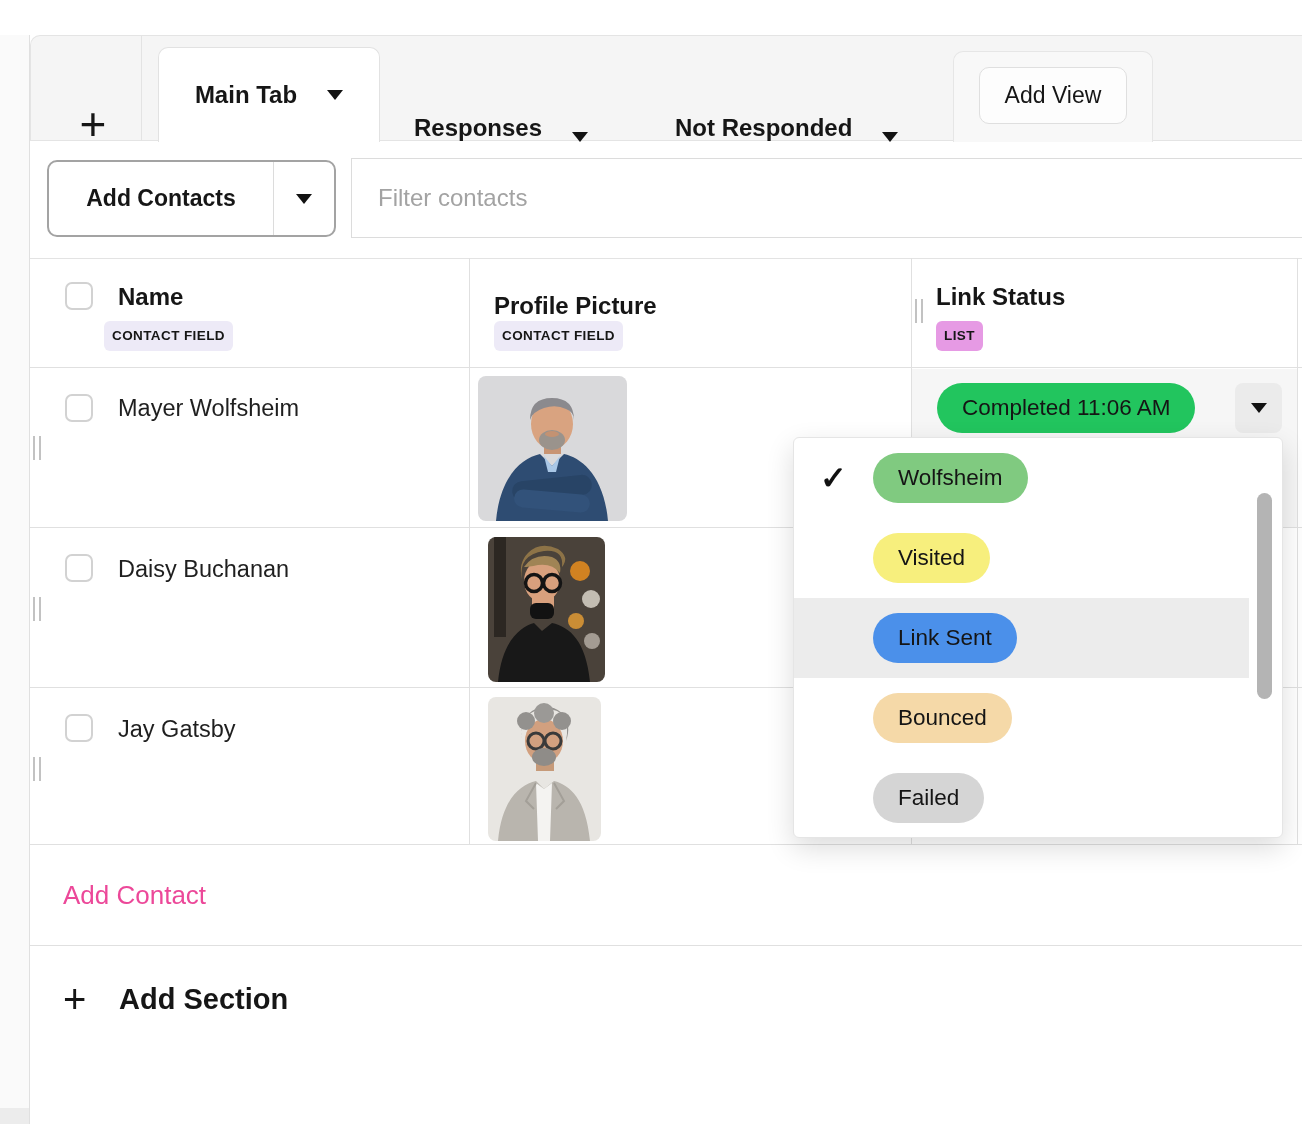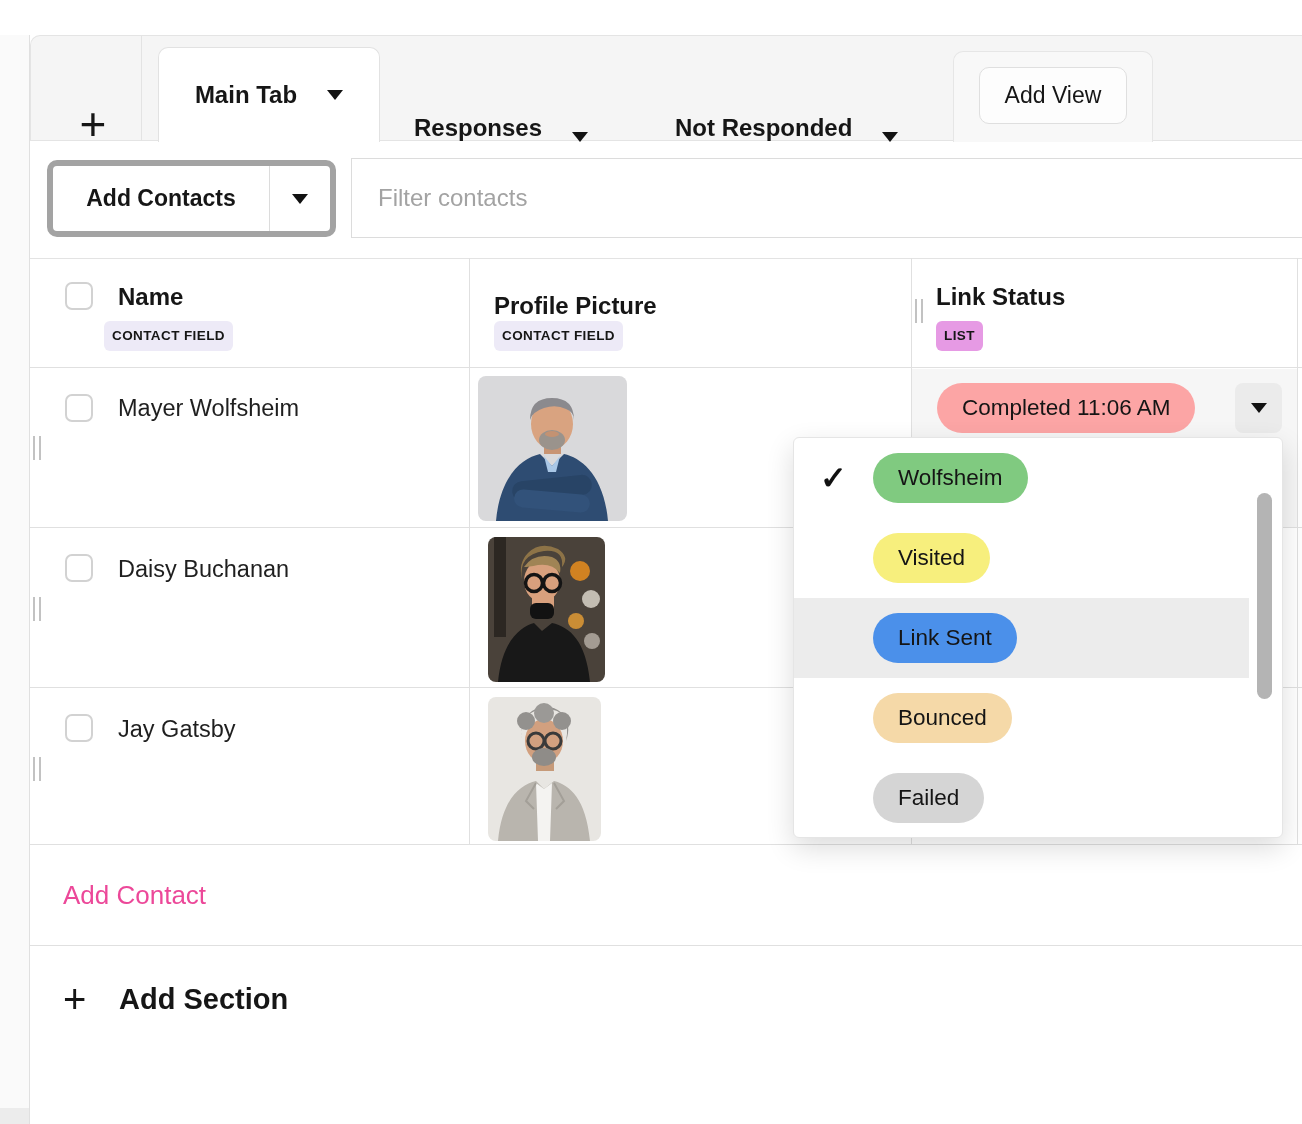--- a/index.html
+++ b/index.html
@@ -14,21 +14,21 @@
   .tabbar{position:absolute;left:30px;top:35px;right:0;height:106px;background:#f5f5f5;border:1px solid #e4e4e4;border-right:none;border-radius:10px 0 0 0;box-sizing:border-box;}
   .plus-btn{position:absolute;left:30px;top:56px;width:64px;height:64px;display:flex;align-items:center;justify-content:center;font-size:46px;font-weight:400;cursor:pointer;}
   .tab-divider{position:absolute;left:110px;top:0;width:1px;height:105px;background:#e3e3e3;}
   .active-tab{position:absolute;left:158px;top:47px;width:222px;height:95px;background:#fff;border:1px solid #e2e2e2;border-bottom:none;border-radius:10px 10px 0 0;box-sizing:border-box;display:flex;align-items:center;justify-content:center;gap:30px;font-size:24px;font-weight:bold;z-index:2;}
   .ghost-tab{position:absolute;top:0;height:106px;display:flex;align-items:flex-end;gap:30px;font-size:24px;font-weight:bold;cursor:pointer;}
   .tri{width:0;height:0;border-left:8px solid transparent;border-right:8px solid transparent;border-top:10px solid #121212;}
   .addview-wrap{position:absolute;left:922px;top:15px;width:200px;height:91px;background:#f8f8f8;border:1px solid #e6e6e6;border-bottom:none;border-radius:10px 10px 0 0;box-sizing:border-box;display:flex;justify-content:center;}
   .addview-btn{margin-top:15px;width:148px;height:57px;background:#fdfdfd;border:1px solid #dfdfdf;border-radius:10px;box-sizing:border-box;display:flex;align-items:center;justify-content:center;font-size:23px;cursor:pointer;}
 
   
-  .addcontacts{position:absolute;left:47px;top:160px;width:289px;height:77px;border:6px solid #a3a3a3;border-radius:10px;box-sizing:border-box;display:flex;background:#fff;cursor:pointer;}
+  .addcontacts{position:absolute;left:47px;top:160px;width:289px;height:77px;border:2px solid #a3a3a3;border-radius:10px;box-sizing:border-box;display:flex;background:#fff;cursor:pointer;}
   .addcontacts .label{flex:1;display:flex;align-items:center;justify-content:center;font-weight:bold;font-size:23px;}
   .addcontacts .caret{width:60px;display:flex;align-items:center;justify-content:center;border-left:1px solid #dcdcdc;}
   .filter-input{position:absolute;left:351px;top:158px;width:960px;height:80px;border:1px solid #dcdcdc;box-sizing:border-box;font-size:24px;padding:0 0 0 26px;color:#333;font-family:"Liberation Sans",sans-serif;background:#fff;}
   .filter-input::placeholder{color:#a3a3a3;}
 
   
   .vline{position:absolute;width:1px;background:#e0e0e0;}
   .thead{position:absolute;left:30px;top:258px;right:0;height:110px;border-top:1px solid #e3e3e3;border-bottom:1px solid #e0e0e0;box-sizing:border-box;background:#fff;}
   .trow{position:absolute;left:30px;right:0;border-bottom:1px solid #e0e0e0;box-sizing:border-box;background:#fff;}
   .checkbox{position:absolute;width:28px;height:28px;border:2px solid #d2d2d2;border-radius:7px;background:#fff;box-sizing:border-box;cursor:pointer;}
@@ -128,21 +128,21 @@
       <path d="M52 44 Q52 22 74 22 Q96 22 96 44 Q96 36 88 33 Q78 28 66 32 Q54 36 52 44 Z" fill="#8b8a8e"></path>
       <ellipse cx="74" cy="64" rx="13" ry="10" fill="#9a938c"></ellipse>
       <ellipse cx="74" cy="58" rx="7" ry="3" fill="#c39272"></ellipse>
       <path d="M18 145 C22 100 44 82 62 78 L74 90 L86 78 C104 82 126 100 130 145 Z" fill="#2e4c72"></path>
       <polygon points="66,80 74,90 82,80 78,96 70,96" fill="#a9c7e6"></polygon>
       <rect x="34" y="102" width="80" height="20" rx="10" fill="#284466" transform="rotate(-6 74 112)"></rect>
       <rect x="36" y="116" width="76" height="18" rx="9" fill="#32527a" transform="rotate(5 74 125)"></rect>
     </svg>
   </div>
   <div class="status-cell">
-    <div class="pill status-pill" style="background-color: #fca5a5;">Completed 11:06 AM</div>
+    <div class="pill status-pill" style="background-color: #22c55e;">Completed 11:06 AM</div>
     <div class="status-caret">
         <span class="tri"></span>
       </div>
   </div>
 
   <div class="drag-h" style="left:33px;top:597px;">
       <span></span>
       <span></span>
     </div>
   <div class="checkbox" style="left:65px;top:554px;"></div>

